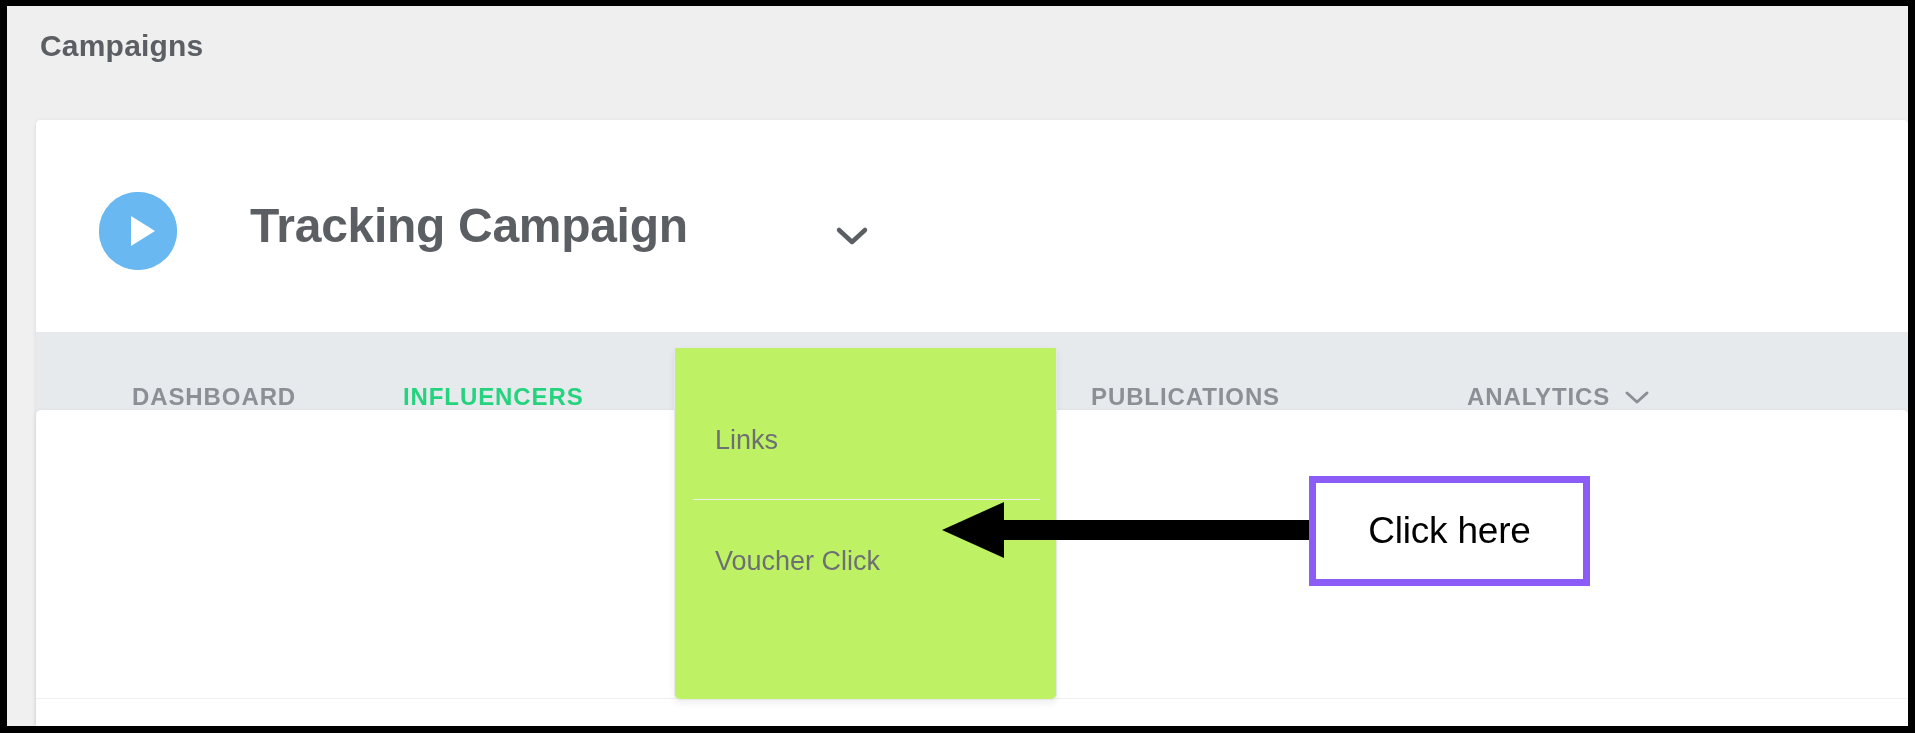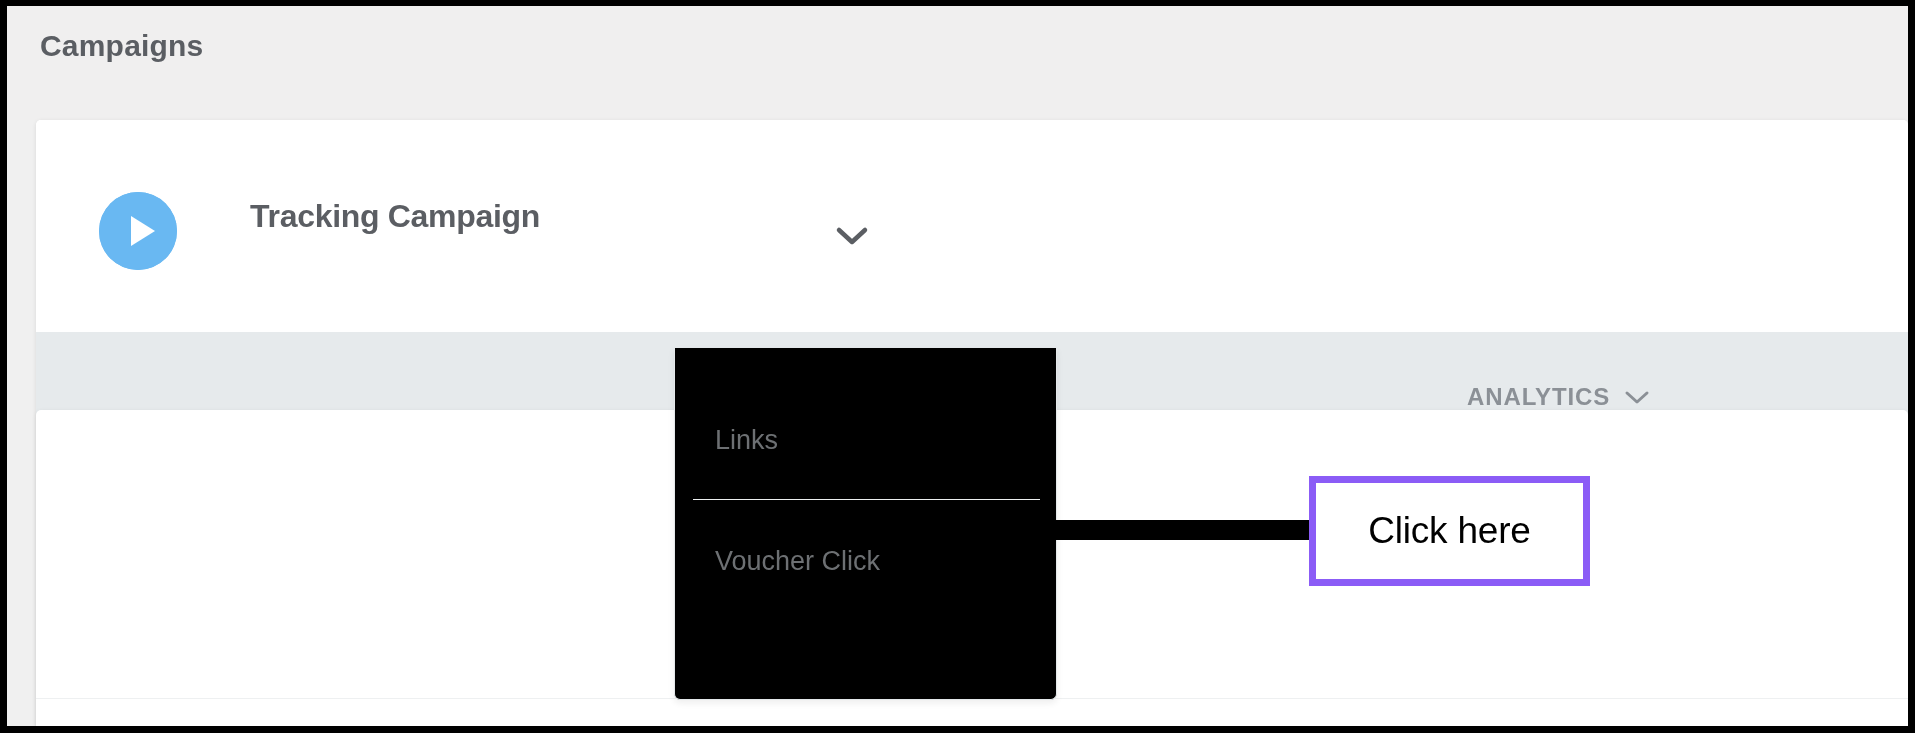--- a/index.html
+++ b/index.html
@@ -82,21 +82,21 @@
     height: 78px;
     border-radius: 50%;
     background: #69b8f2;
   }
   #play-icon svg { display: block; }
 
   #campaign-name {
     position: absolute;
     left: 214px;
     top: 78px;
-    font-size: 32px;
+    font-size: 48px;
     font-weight: bold;
     color: #5b5e63;
     letter-spacing: -0.3px;
     white-space: nowrap;
   }
 
   #campaign-chevron {
     position: absolute;
     left: 798px;
     top: 104px;
@@ -156,21 +156,21 @@
     pointer-events: none;
   }
 
   
   #dropdown-menu {
     position: absolute;
     left: 667px;
     top: 342px;
     width: 383px;
     height: 352px;
-    background: #000000;
+    background: #bef264;
     border: 1px solid #e4e8ea;
     border-top: none;
     border-bottom-left-radius: 6px;
     border-bottom-right-radius: 6px;
     box-shadow: 0 3px 7px rgba(0,0,0,0.07);
     z-index: 6;
   }
 
   .dropdown-item {
     position: relative;
@@ -279,31 +279,40 @@
 
         <div id="campaign-chevron">
           <svg width="36" height="24" viewBox="0 0 36 24">
             <path d="M5 6 L18 18 L31 6" stroke="#5b5e63" stroke-width="4.5" fill="none" stroke-linecap="round" stroke-linejoin="round"></path>
           </svg>
         </div>
       </div>
 
       <div id="nav-bar">
 
-
+        <div class="nav-tab" style="left:96px;">
+          <span>DASHBOARD</span>
+        </div>
+
+        <div class="nav-tab active" style="left:367px;">
+          <span>INFLUENCERS</span>
+        </div>
 
         <div class="nav-tab" style="left:707px;">
           <span>AD MEDIA</span>
           <span>
             <svg width="26" height="17" viewBox="0 0 26 17" style="display:block;">
               <path d="M3 4 L13 13 L23 4" stroke="#8b9096" stroke-width="3" fill="none" stroke-linecap="round" stroke-linejoin="round"></path>
             </svg>
           </span>
         </div>
 
+        <div class="nav-tab" style="left:1055px;">
+          <span>PUBLICATIONS</span>
+        </div>
 
         <div class="nav-tab" style="left:1431px;">
           <span>ANALYTICS</span>
           <span>
             <svg width="26" height="17" viewBox="0 0 26 17" style="display:block;">
               <path d="M3 4 L13 13 L23 4" stroke="#8b9096" stroke-width="3" fill="none" stroke-linecap="round" stroke-linejoin="round"></path>
             </svg>
           </span>
         </div>
 

